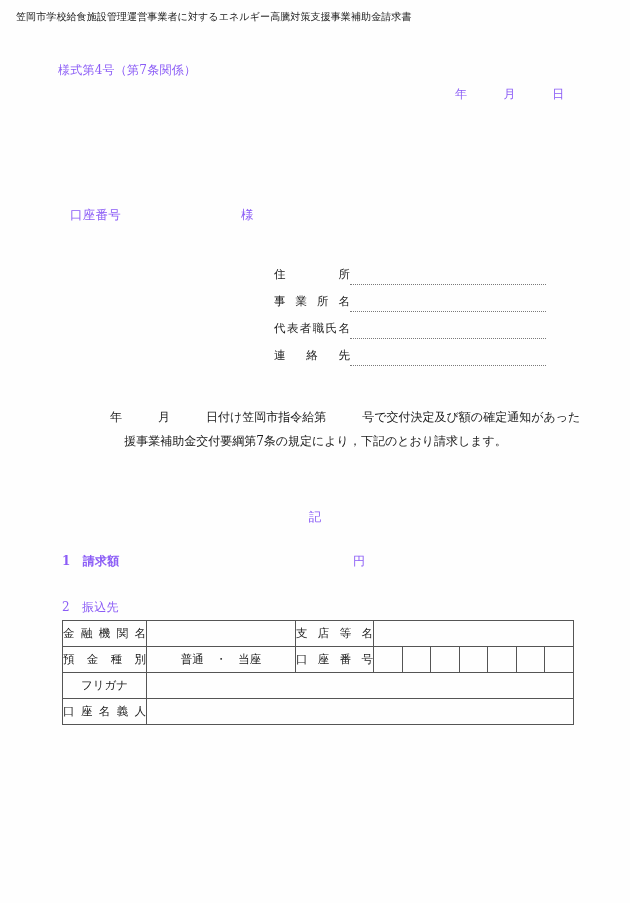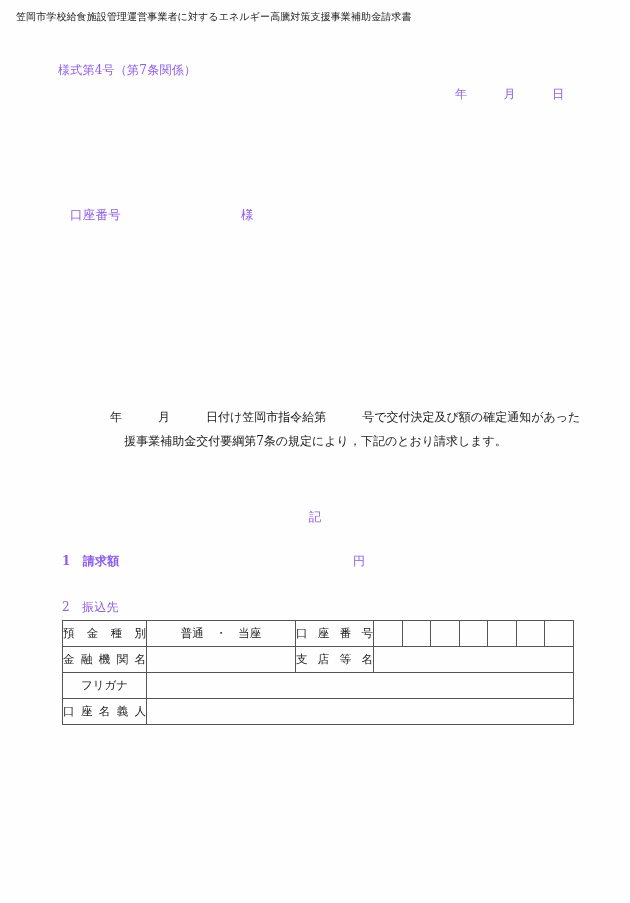--- a/index.html
+++ b/index.html
@@ -173,20 +173,38 @@
   <div class="t" id="form-number">様式第4号（第7条関係）</div>
 
   <div class="t" id="date-line">年　　月　　日</div>
 
   <div id="doc-title">笠岡市学校給食施設管理運営事業者に対するエネルギー高騰対策支援事業補助金請求書</div>
 
   <div class="t" id="addressee-name">口座番号</div>
 
   <div class="t" id="addressee-honorific">様</div>
 
+  <div id="applicant-block">
+    <div class="field-row">
+      <div class="field-label">住所</div>
+      <div class="field-line"></div>
+    </div>
+    <div class="field-row">
+      <div class="field-label">事業所名</div>
+      <div class="field-line"></div>
+    </div>
+    <div class="field-row">
+      <div class="field-label">代表者職氏名</div>
+      <div class="field-line"></div>
+    </div>
+    <div class="field-row">
+      <div class="field-label">連絡先</div>
+      <div class="field-line"></div>
+    </div>
+  </div>
 
   <div id="body-paragraph">
     <span class="ln">　　　　年　　　月　　　日付け笠岡市指令給第　　　号で交付決定及び額の確定通知があった</span>
     <span class="ln">援事業補助金交付要綱第7条の規定により，下記のとおり請求します。</span>
   </div>
 
   <div class="t" id="ki-marker">記</div>
 
   <div class="t" id="item-1-label">1　請求額</div>
 
@@ -202,37 +220,37 @@
       <col style="width:28.5px">
       <col style="width:28.5px">
       <col style="width:28.5px">
       <col style="width:28.5px">
       <col style="width:28.5px">
       <col style="width:28.5px">
       <col style="width:28.5px">
     </colgroup>
     <tbody>
       <tr>
-        <td class="hd">預金種別</td>
-        <td class="val center">普通　・　当座</td>
-        <td class="hd">口座番号</td>
-        <td class="val digit"></td>
-        <td class="val digit"></td>
-        <td class="val digit"></td>
-        <td class="val digit"></td>
-        <td class="val digit"></td>
-        <td class="val digit"></td>
-        <td class="val digit"></td>
-      </tr>
-      <tr>
         <td class="hd">金融機関名</td>
         <td class="val"></td>
         <td class="hd">支店等名</td>
         <td class="val" colspan="7"></td>
       </tr>
+      <tr>
+        <td class="hd">預金種別</td>
+        <td class="val center">普通　・　当座</td>
+        <td class="hd">口座番号</td>
+        <td class="val digit"></td>
+        <td class="val digit"></td>
+        <td class="val digit"></td>
+        <td class="val digit"></td>
+        <td class="val digit"></td>
+        <td class="val digit"></td>
+        <td class="val digit"></td>
+      </tr>
       <tr class="furigana-row">
         <td class="center">フリガナ</td>
         <td class="val dash-bottom" colspan="9"></td>
       </tr>
       <tr class="holder-row">
         <td class="hd">口座名義人</td>
         <td class="val" colspan="9"></td>
       </tr>
     </tbody>
   </table>

